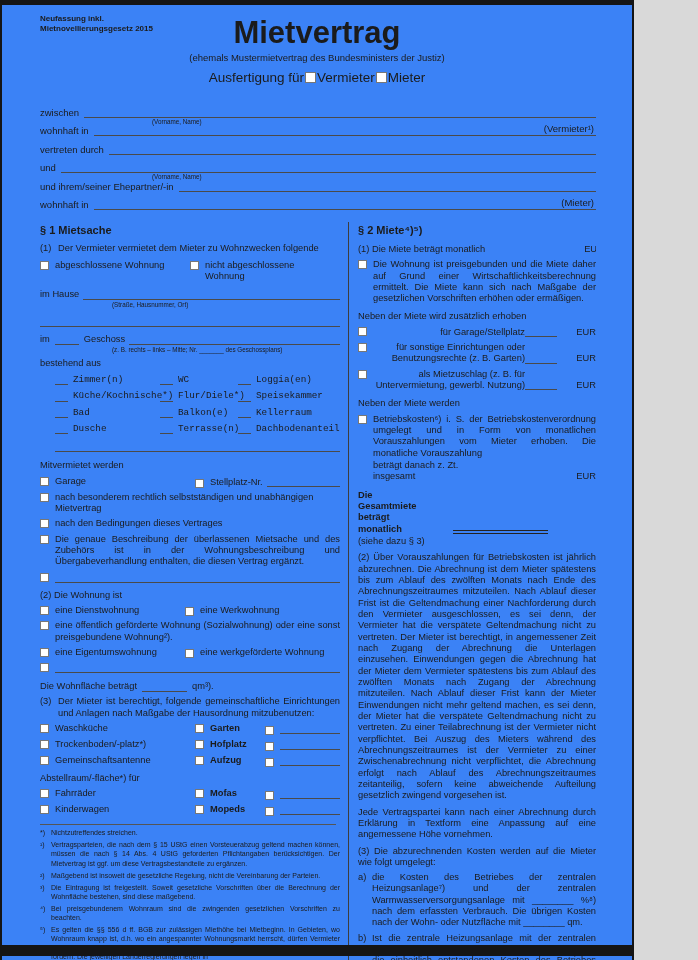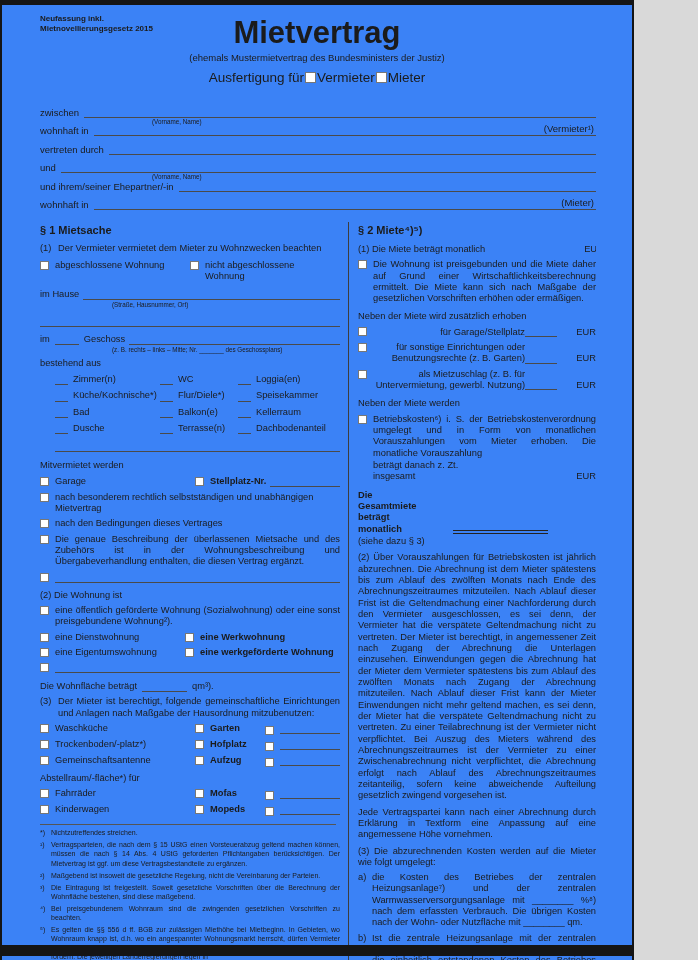--- a/index.html
+++ b/index.html
@@ -51,31 +51,31 @@
   .linerow { display:flex; align-items:flex-end; margin-top:5px; height:13px; }
   .lab { white-space:nowrap; padding-right:4px; line-height:11px; }
   .fill { flex:1; border-bottom:1px solid #4a4a4a; height:11px; }
   .cbrow .fill, .mrow .fill { margin-bottom:1px; }
   .sline { display:inline-block; flex:0 0 auto; width:13px; border-bottom:1px solid #4a4a4a; height:9px; margin-right:5px; }
   .sline.mid { width:24px; margin:0 5px 0 1px; }
   .sline.w45 { width:45px; margin:0 5px 0 1px; }
   .caption { font-size:6.3px; margin-top:1px; }
   .cap-indent { margin-left:72px; }
 
-  .roomgrid { margin-top:0; padding-left:15px; }
+  .roomgrid { margin-top:0; padding-left:15px;font-family:Liberation Mono, monospace; }
   .roomrow { display:flex; margin-top:5px; }
   .rcell { display:flex; align-items:flex-end; }
   .rcell .sline { height:8px; }
   .rc1 { width:105px; } .rc2 { width:78px; } .rc3 { flex:1; }
 
   .threecol .c1 { width:155px; display:flex; }
   .threecol .c2 { width:70px; display:flex;font-weight:bold; }
   .threecol .c3 { flex:1; display:flex; align-items:flex-end; }
   .twocol .c1 { width:145px; display:flex; }
-  .twocol .c2 { flex:1; display:flex; align-items:flex-start;font-weight:bold; }
+  .twocol .c2 { flex:1; display:flex; align-items:flex-end; }
   .twocol .c2w { width:155px; }
 
   .mrow { display:flex; align-items:flex-end; margin-top:5px;gap:37px; }
   .mlabel { white-space:nowrap; padding-right:6px; }
   .mtext { flex:0 0 152px; }
   .eur { margin-left:19px; white-space:nowrap; }
   .cbrow.money { align-items:flex-end;text-align:right; }
   .cbrow.money .cb { align-self:flex-start; }
   .gesamt { font-weight:700; margin-top:7px; }
   .dbl { flex:0 0 95px; margin-left:auto; height:4px; border-top:1px solid #222; border-bottom:1px solid #222; margin-bottom:1px; }
@@ -151,21 +151,21 @@
     </div>
   </div>
 
   <div class="columns">
 
     <div class="col left">
       <h2 class="sec">§ 1 Mietsache</h2>
 
       <div class="hang">
         <span class="hnum">(1)</span>
-        <div class="htext">Der Vermieter vermietet dem Mieter zu Wohnzwecken beachten</div>
+        <div class="htext">Der Vermieter vermietet dem Mieter zu Wohnzwecken folgende</div>
       </div>
 
       <div class="optpair">
         <div class="opt">
             <span class="cb"></span>
             <span>abgeschlossene Wohnung</span>
           </div>
         <div class="opt">
             <span class="cb"></span>
             <span>nicht abgeschlossene Wohnung</span>
@@ -277,33 +277,33 @@
       <div class="cbrow">
         <span class="cb"></span>
         <div class="otext just">Die genaue Beschreibung der überlassenen Mietsache und des Zubehörs ist in der Wohnungsbeschreibung und Übergabeverhandlung enthalten, die diesen Vertrag ergänzt.</div>
       </div>
       <div class="cbrow">
         <span class="cb"></span>
         <span class="fill"></span>
       </div>
 
       <div class="plain" style="margin-top:6px">(2) Die Wohnung ist</div>
+      <div class="cbrow twocol">
+        <div class="c1">
+            <span class="cb"></span>
+            <span>eine Dienstwohnung</span>
+          </div>
+        <div class="c2">
+            <span class="cb"></span>
+            <span>eine Werkwohnung</span>
+          </div>
+      </div>
       <div class="cbrow">
         <span class="cb"></span>
         <div class="otext just">eine öffentlich geförderte Wohnung (Sozialwohnung) oder eine sonst preisgebundene Wohnung²).</div>
-      </div>
-      <div class="cbrow twocol">
-        <div class="c1">
-            <span class="cb"></span>
-            <span>eine Dienstwohnung</span>
-          </div>
-        <div class="c2">
-            <span class="cb"></span>
-            <span>eine Werkwohnung</span>
-          </div>
       </div>
       <div class="cbrow twocol">
         <div class="c1">
             <span class="cb"></span>
             <span>eine Eigentumswohnung</span>
           </div>
         <div class="c2">
             <span class="cb"></span>
             <span>eine werkgeförderte Wohnung</span>
           </div>

